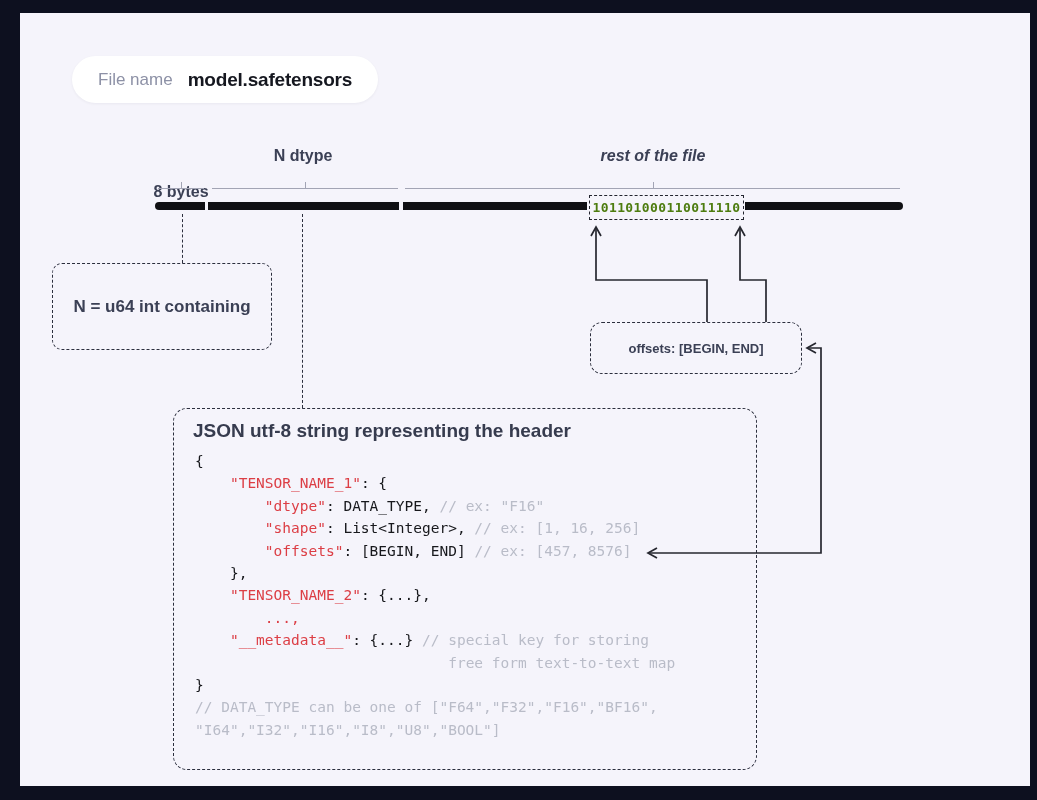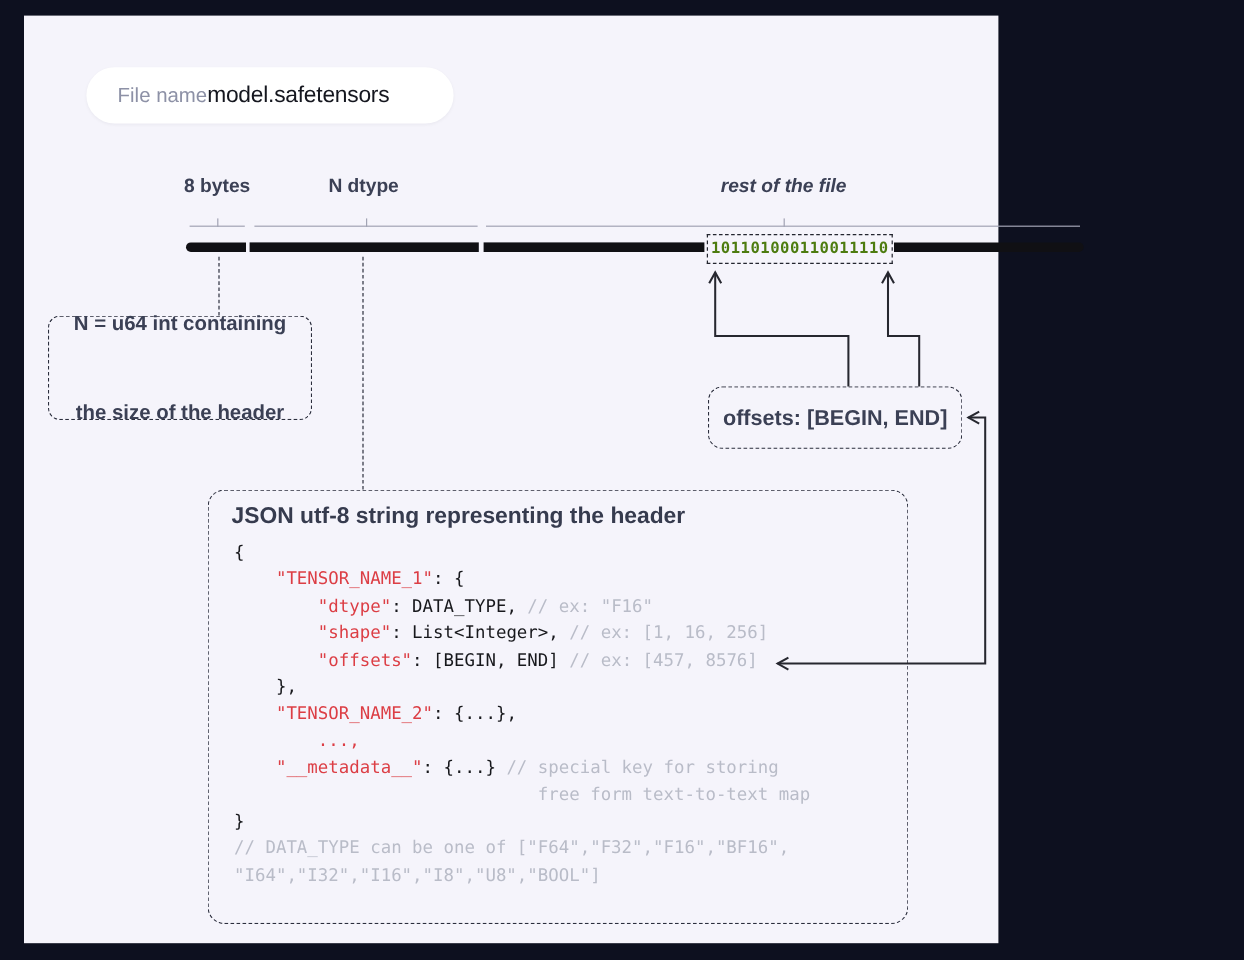--- a/index.html
+++ b/index.html
@@ -7,42 +7,42 @@
 
   .frame {
     position: relative;
     width: 1037px; height: 800px;
     background: #0d101f;
     overflow: hidden;
   }
   .canvas {
     position: absolute;
     left: 20px; top: 13px;
-    width: 812px; height: 773px;
+    width: 1010px; height: 773px;
     background: #f5f4fb;
   }
 
   
   .pill {
     position: absolute; left: 52px; top: 43px;
     width: 306px; height: 47px;
     background: #ffffff; border-radius: 24px;
     display: flex; align-items: center;
     box-shadow: 0 1px 3px rgba(20,22,40,0.05);
   }
   .pill-label { margin-left: 26px; font-size: 17px; color: #8d91a6; }
-  .pill-value { font-size: 19px; font-weight: 400; color: #15171f; letter-spacing: -0.2px; }
+  .pill-value { margin-left: 15px; font-size: 19px; font-weight: 700; color: #15171f; letter-spacing: -0.2px; }
 
   
   .seg-label {
     position: absolute; top: 147px;
     font-size: 16px; font-weight: 700; color: #3b4055;
     text-align: center;
   }
-  .seg-label.l1 { left: 131px; width: 100px; }
+  .seg-label.l1 { left: 131px; width: 100px; margin-top: 36px; }
   .seg-label.l2 { left: 253px; width: 100px; }
   .seg-label.l3 { left: 553px; width: 200px; font-style: italic; }
 
   
   .bracket { position: absolute; top: 188px; height: 0; border-top: 1px solid #a2a4b4; }
   .bracket .tick { position: absolute; left: 50%; top: -7px; width: 1px; height: 7px; background: #a2a4b4; }
   .bracket.b1 { left: 158px; width: 46px; }
   .bracket.b2 { left: 212px; width: 186px; }
   .bracket.b3 { left: 405px; width: 495px; }
 
@@ -68,29 +68,29 @@
   .vdash.v1 { left: 182px; top: 214px; height: 49px; }
   .vdash.v2 { left: 302px; top: 214px; height: 194px; }
 
   
   .dash-box {
     position: absolute;
     border: 1.6px dashed #2b2e3d;
     color: #3b4055; font-weight: 700;
   }
   .n-box {
-    left: 40px; top: 263px; width: 218px; height: 85px;
+    left: 52px; top: 263px; width: 218px; height: 85px;
     border-radius: 10px;
     font-size: 17px; line-height: 28px;
     display: flex; flex-direction: column; justify-content: center; align-items: center; gap: 46px;
   }
   .offsets-box {
     left: 590px; top: 322px; width: 210px; height: 50px;
     border-radius: 12px;
-    font-size: 18px;
+    font-size: 13px;
     display: flex; align-items: center; justify-content: center;
     background: #f5f4fb;
   }
 
   
   .json-box {
     position: absolute; left: 173px; top: 408px;
     width: 582px; height: 360px;
     border: 1.6px dashed #2b2e3d; border-radius: 14px;
   }
@@ -140,21 +140,20 @@
   <div class="bar-seg s2"></div>
   <div class="bar-seg s3"></div>
   <div class="binary-box">101101000110011110</div>
   <div class="bar-seg s4"></div>
 
   <div class="vdash v1"></div>
   <div class="vdash v2"></div>
 
   <div class="dash-box n-box">
     <span>N = u64 int containing</span>
-    <span>the size of the header</span>
   </div>
 
   <div class="dash-box offsets-box">
     <span>offsets: [BEGIN, END]</span>
   </div>
 
   <div class="json-box"></div>
   <div class="json-title">JSON utf-8 string representing the header</div>
   <div class="json-code"><div><span class="c-dark">{</span></div><div><span class="c-dark">    </span><span class="c-red">"TENSOR_NAME_1"</span><span class="c-dark">: {</span></div><div><span class="c-dark">        </span><span class="c-red">"dtype"</span><span class="c-dark">: DATA_TYPE, </span><span class="c-gray">// ex: "F16"</span></div><div><span class="c-dark">        </span><span class="c-red">"shape"</span><span class="c-dark">: List&lt;Integer&gt;, </span><span class="c-gray">// ex: [1, 16, 256]</span></div><div><span class="c-dark">        </span><span class="c-red">"offsets"</span><span class="c-dark">: [BEGIN, END] </span><span class="c-gray">// ex: [457, 8576]</span></div><div><span class="c-dark">    },</span></div><div><span class="c-dark">    </span><span class="c-red">"TENSOR_NAME_2"</span><span class="c-dark">: {...},</span></div><div><span class="c-dark">        </span><span class="c-red">...,</span></div><div><span class="c-dark">    </span><span class="c-red">"__metadata__"</span><span class="c-dark">: {...} </span><span class="c-gray">// special key for storing</span></div><div><span class="c-gray">                             </span><span class="c-gray">free form text-to-text map</span></div><div><span class="c-dark">}</span></div><div><span class="c-gray">// DATA_TYPE can be one of ["F64","F32","F16","BF16",</span></div><div><span class="c-gray">"I64","I32","I16","I8","U8","BOOL"]</span></div></div>
 

